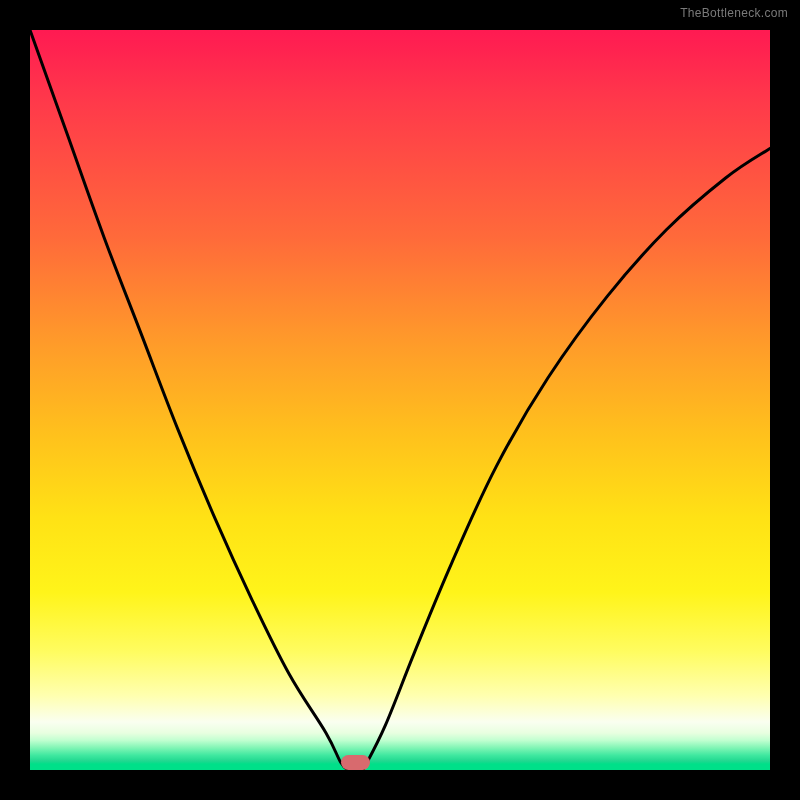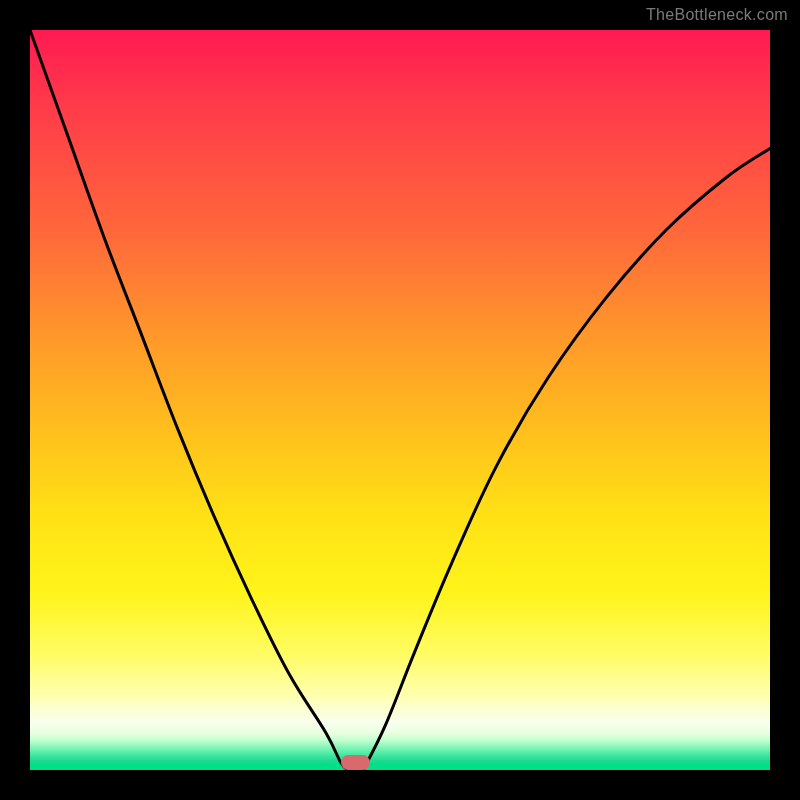--- a/index.html
+++ b/index.html
@@ -45,21 +45,21 @@
       #20d890 98.8%,
       #00e089 99.2%,
       #00e089 100%
     );
   }
   .watermark {
     position: absolute;
     top: 6px;
     right: 12px;
     color: #7a7a7a;
-    font-size: 16px;
+    font-size: 12px;
     letter-spacing: 0.3px;
     user-select: none;
   }
   svg.curves {
     position: absolute;
     left: 0;
     top: 0;
     width: 740px;
     height: 740px;
     overflow: visible;

